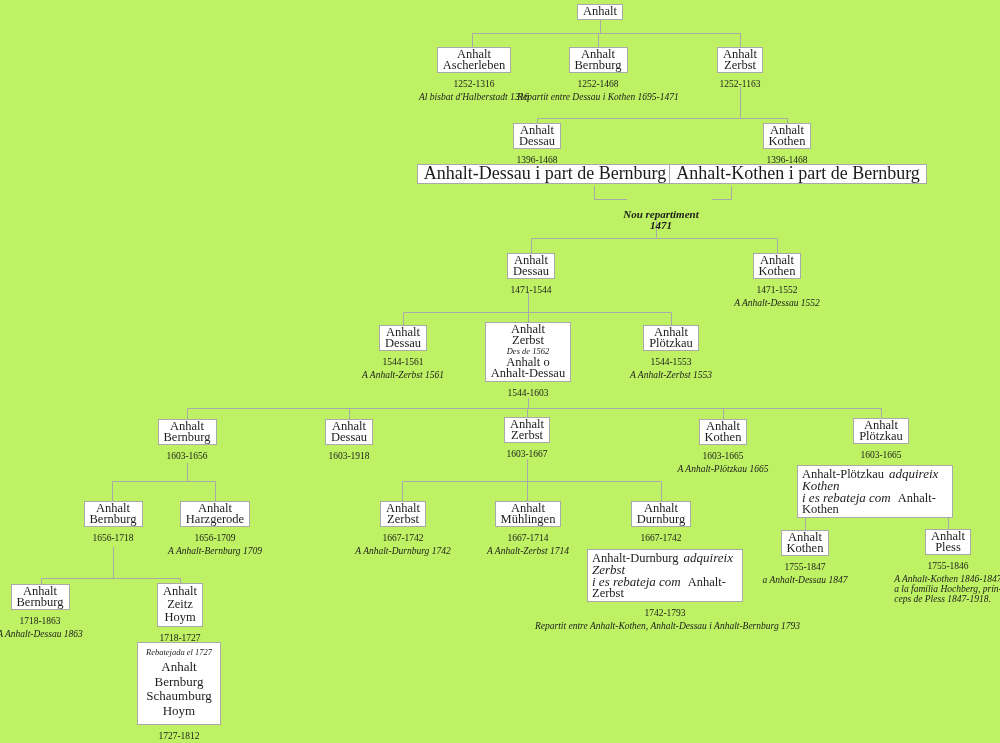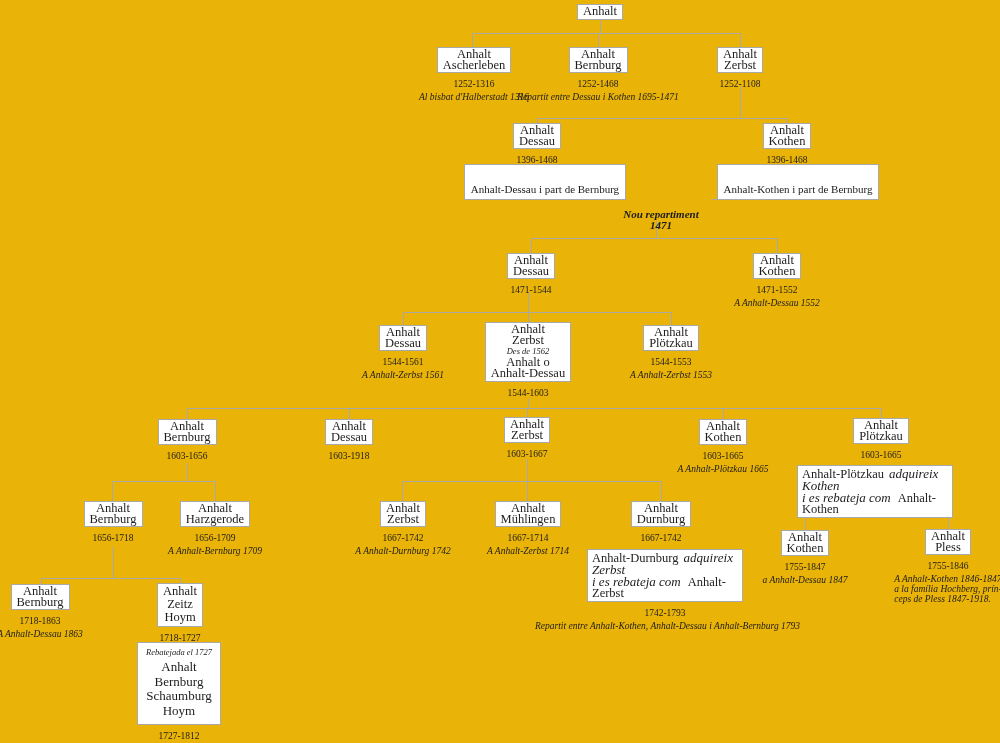--- a/index.html
+++ b/index.html
@@ -1,32 +1,32 @@
 <!DOCTYPE html>
 <html><head>
 <meta charset="utf-8">
 <style>
   html,body{margin:0;padding:0;background:#ffffff;}
   #canvas{
-    position:relative;width:1000px;height:743px;background:#eab308;
+    position:relative;width:1000px;height:743px;background:#bef264;
     font-family:"Liberation Serif","DejaVu Serif",serif;color:#1c1c1c;
     overflow:hidden;
   }
   #connectors{position:absolute;left:0;top:0;pointer-events:none;}
   .node{position:absolute;width:260px;text-align:center;}
   .box{
     display:inline-block;border:1px solid #a9a9a9;background:#ffffff;
     padding:1px 5px 2px 5px;font-size:12.5px;line-height:10.5px;
   }
   .lbl{white-space:pre;}
   .lh13 .lbl{line-height:13px;}
   .years{font-size:9.5px;margin-top:6px;white-space:pre;}
   .note{font-size:9.5px;font-style:italic;margin-top:3px;white-space:pre;}
   .note-left{display:inline-block;text-align:left;}
-  .wide .box{font-size:11px;white-space:nowrap;padding:18px 6px 3px 6px;line-height:13px;}
+  .wide .box{font-size:18px;white-space:nowrap;padding:2px 6px 3px 6px;line-height:13px;}
   .nou-label{
     position:absolute;width:200px;text-align:center;
     font-weight:bold;font-style:italic;font-size:11px;line-height:11px;white-space:pre-line;margin-top:16px;
   }
   .bx-mid{font-size:8.5px;font-style:italic;line-height:9px;margin:1px 0;}
   .bx-main{white-space:pre;line-height:11px;}
   .big4{white-space:pre;font-size:13px;line-height:14.5px;padding:2px 0;}
   .rbox{width:146px;text-align:left;padding:2px 4px;}
   .rl1,.rl2{line-height:11px;}
   .bg{font-size:12.5px;}
@@ -68,21 +68,21 @@
   <div class="node" style="left:468px;top:47px">
     <div class="box"><span class="lbl">Anhalt
 Bernburg</span></div>
     <div class="years">1252-1468</div>
     <div class="note">Repartit entre Dessau i Kothen 1695-1471</div>
   </div>
 
   <div class="node" style="left:610px;top:47px">
     <div class="box"><span class="lbl">Anhalt
 Zerbst</span></div>
-    <div class="years">1252-1108</div>
+    <div class="years">1252-1163</div>
   </div>
 
   <div class="node" style="left:407px;top:123px">
     <div class="box"><span class="lbl">Anhalt
 Dessau</span></div>
     <div class="years">1396-1468</div>
   </div>
 
   <div class="node" style="left:657px;top:123px">
     <div class="box"><span class="lbl">Anhalt

